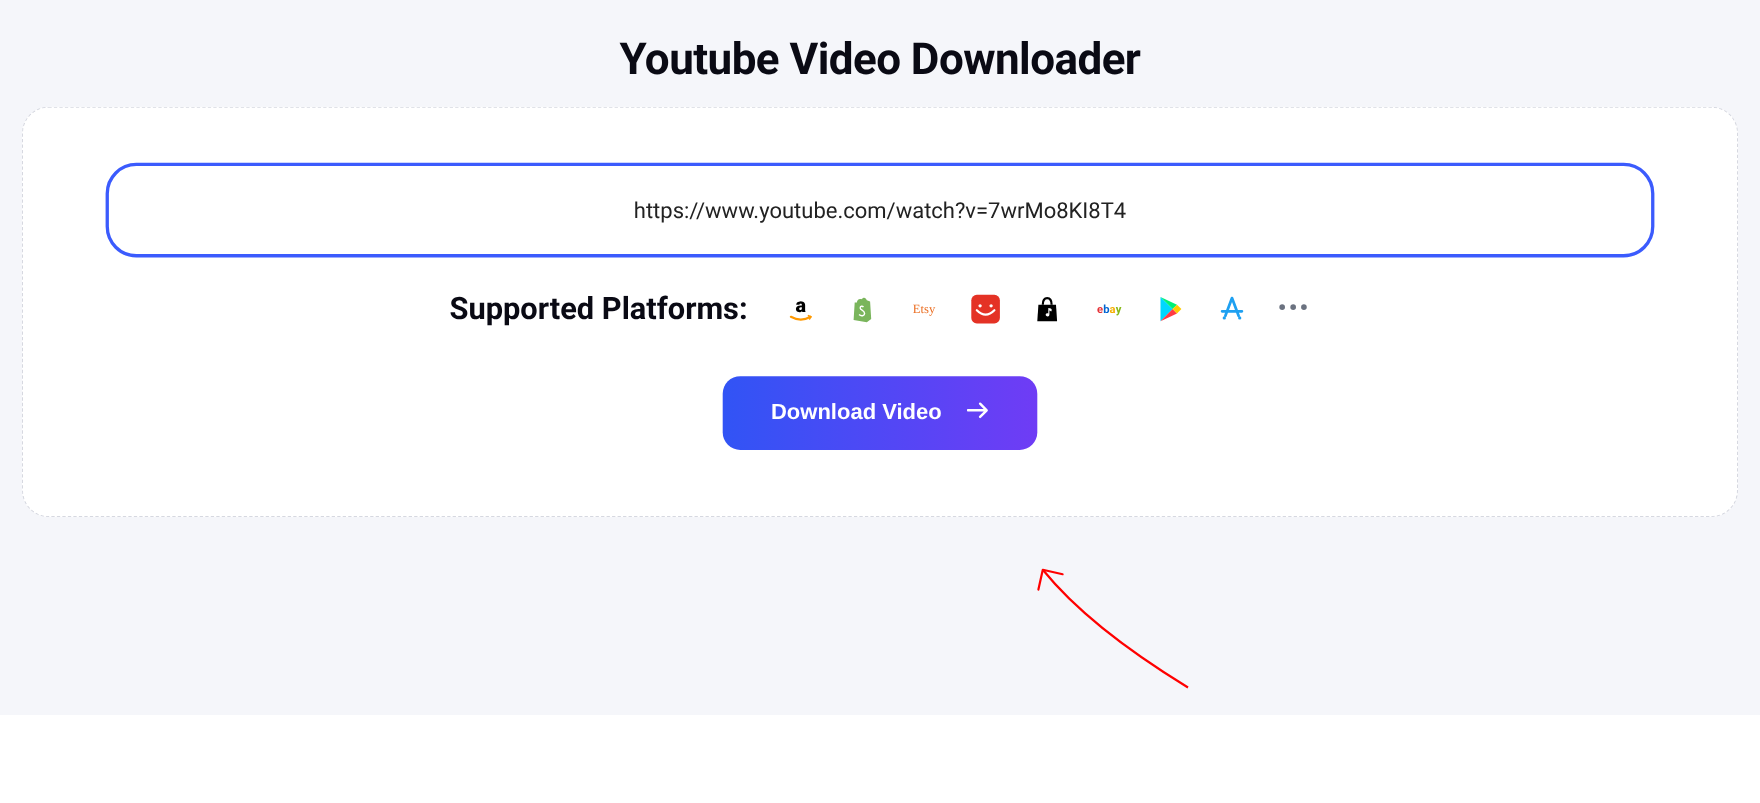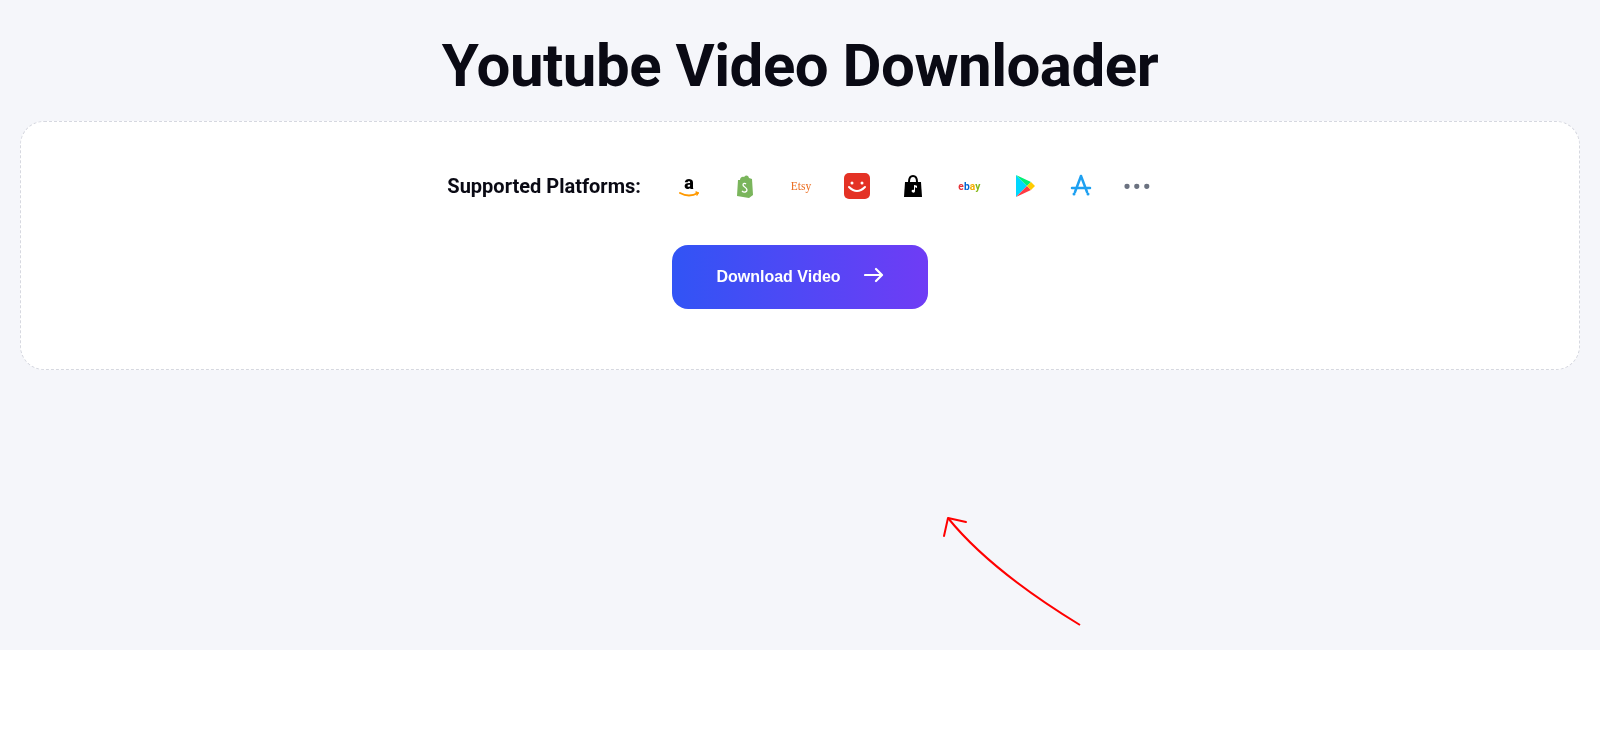--- a/index.html
+++ b/index.html
@@ -15,21 +15,21 @@
       overflow: hidden;
       position: relative;
     }
     .container {
       display: flex;
       flex-direction: column;
       align-items: center;
       padding-top: 30px;
     }
     .title {
-      font-size: 60px;
+      font-size: 40px;
       font-weight: 700;
       color: #0a0a14;
       letter-spacing: -0.5px;
       margin-bottom: 20px;
       text-align: center;
     }
     .subtitle {
       font-size: 20px;
       color: #1b2a4e;
       text-align: center;
@@ -58,21 +58,21 @@
       margin-bottom: 30px;
       font-family: inherit;
     }
     .platforms-row {
       display: flex;
       align-items: center;
       gap: 28px;
       margin-bottom: 45px;
     }
     .platforms-label {
-      font-size: 20px;
+      font-size: 28px;
       font-weight: 700;
       color: #0a0a14;
       margin-right: 6px;
     }
     .platform-icon {
       width: 28px;
       height: 28px;
       display: inline-flex;
       align-items: center;
       justify-content: center;
@@ -81,21 +81,21 @@
       color: #6b7280;
       font-size: 22px;
       letter-spacing: 2px;
       font-weight: 700;
     }
     .download-button {
       background: linear-gradient(90deg, #3154f5 0%, #6f3cf5 100%);
       color: #ffffff;
       border: none;
       border-radius: 16px;
-      font-size: 16px;
+      font-size: 20px;
       font-weight: 700;
       padding: 22px 44px;
       cursor: pointer;
       display: inline-flex;
       align-items: center;
       gap: 23px;
     }
     .arrow-icon {
       display: inline-block;
     }
@@ -114,20 +114,21 @@
       background: #ffffff;
     }
   </style>
 </head>
 <body>
 
 <div class="container">
   <h1 class="title">Youtube Video Downloader</h1>
 
   <div class="card">
+    <input type="text" class="url-input" value="https://www.youtube.com/watch?v=7wrMo8KI8T4" style="">
 
     <div class="platforms-row">
       <span class="platforms-label">Supported Platforms:</span>
 
       <span class="platform-icon">
         <svg width="28" height="28" viewBox="0 0 28 28">
           <text x="14" y="17" font-size="18" font-weight="900" text-anchor="middle" fill="#000">a</text>
           <path d="M 5 21 Q 14 26 23 21" stroke="#ff9900" stroke-width="2" fill="none" stroke-linecap="round"></path>
           <path d="M 23 21 L 21 20 M 23 21 L 22 23" stroke="#ff9900" stroke-width="1.5" fill="none" stroke-linecap="round"></path>
         </svg>

